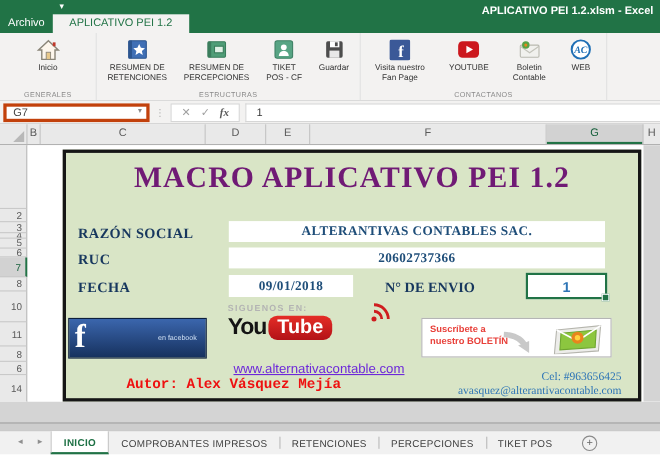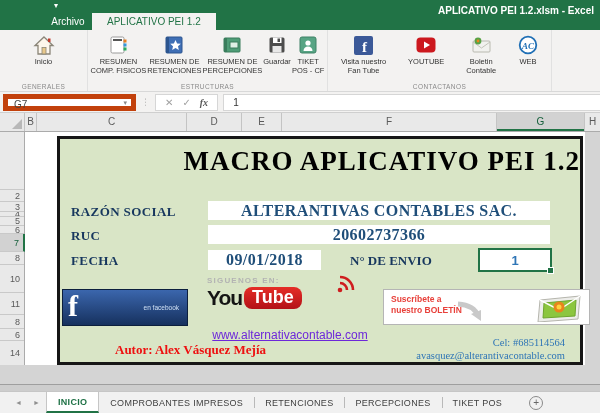--- a/index.html
+++ b/index.html
@@ -4,36 +4,36 @@
 <style>
   * { margin:0; padding:0; box-sizing:border-box; }
   body { background:#888; font-family:"Liberation Sans",sans-serif; }
   .win { width:600px; height:414px; position:relative; background:#fff; overflow:hidden;
          font-family:"Liberation Sans",sans-serif; }
 
   
   .titlebar { height:30px; background:#217346; position:relative; }
   .qat { position:absolute; left:54px; top:2px; color:#fff; font-size:8px; line-height:8px; }
   .win-title { position:absolute; left:438px; top:5px; color:#fff; font-size:10px; white-space:nowrap;font-weight:bold; }
-  .menu-tabs { position:absolute; bottom:0; left:0; height:17px; display:flex;padding-left:44px; }
+  .menu-tabs { position:absolute; bottom:0; left:0; height:17px; display:flex; }
   .tab-archivo { width:48px; color:#fff; font-size:10px; text-align:center; line-height:17px; }
   .tab-active { background:#f3f2f1; color:#217346; font-size:10px; padding:0 15px; line-height:17px; white-space:nowrap; }
 
   
   .ribbon { height:62px; background:#f3f2f1; border-bottom:1px solid #d8d8d8; display:flex; }
   .rgroup { position:relative; border-right:1px solid #e1e1e1; display:flex; justify-content:space-around; padding:3px 2px 10px 2px; }
   .rg1 { width:88px; } .rg2 { width:240px; } .rg3 { width:224px; }
   .rgroup-label { position:absolute; bottom:1px; left:0; width:100%; text-align:center; font-size:6.5px; color:#8a8a8a; letter-spacing:.4px; }
   .rbtn { display:flex; flex-direction:column; align-items:center; min-width:0; }
   .ric { height:24px; display:flex; align-items:center; }
   .rlb { font-size:7.5px; line-height:1.25; color:#333; text-align:center; white-space:pre-line; }
 
   
   .fbar { height:21px; background:#f3f2f1; border-bottom:1px solid #cfcfcf; display:flex; align-items:center; }
-  .namebox { width:133px; height:17px; background:#fff; border:5px solid #c2410c; margin-left:3px; font-size:10px; color:#444; padding-left:6px; display:flex; align-items:flex-start; }
+  .namebox { width:133px; height:17px; background:#fff; border:3px solid #c2410c; margin-left:3px; font-size:10px; color:#444; padding-left:6px; display:flex; align-items:flex-start; }
   .namebox .dd { margin-left:auto; color:#888; font-size:7px; padding-right:4px; }
   .fdots { color:#b0b0b0; font-size:9px; padding:0 5px; }
   .fbtns { background:#fff; border:1px solid #d6d6d6; height:17px; display:flex; align-items:center; gap:9px; padding:0 9px; font-size:10px; color:#a0a0a0; }
   .fx { font-style:italic; font-family:"Liberation Serif",serif; font-weight:bold; color:#5a5a5a; }
   .ffield { flex:1; background:#fff; height:17px; border:1px solid #d6d6d6; border-right:none; margin-left:5px; font-size:10px; color:#333; padding-left:9px; display:flex; align-items:center; }
 
   
   .colhdr { height:19px; display:flex; background:#e9e9e9; border-bottom:1px solid #ababab; }
   .corner { width:25px; position:relative; border-right:1px solid #c4c4c4; }
   .corner::after { content:''; position:absolute; right:2px; bottom:2px; border-left:10px solid transparent; border-bottom:10px solid #b8b8b8; }
@@ -45,47 +45,47 @@
   .rowhdrs { width:25px; background:#e9e9e9; border-right:1px solid #ababab; display:flex; flex-direction:column; }
   .rh { border-bottom:1px solid #c9c9c9; font-size:9px; color:#5a5a5a; display:flex; align-items:center; justify-content:flex-end; padding-right:4px; overflow:hidden; line-height:8px; flex:none; }
   .rh.sel { background:#d2d2d2; color:#17603c; border-right:2px solid #217346; margin-right:-1px; }
 
   .canvas { flex:1; position:relative; background:#fff; }
   .gray-right { position:absolute; left:560px; right:0; top:0; bottom:0; background:#d4d4d4; }
   .below-grid { height:19px; background:#d4d4d4; }
 
   
   .panel { position:absolute; left:32px; top:4px; width:526px; height:229px; background:#d9e5c6; border:3px solid #161616; }
-  .p-title { position:absolute; top:7px; left:0; width:100%; text-align:right; font-family:"Liberation Serif",serif; font-weight:bold; font-size:27px; color:#000000; letter-spacing:1px; }
+  .p-title { position:absolute; top:7px; left:0; width:100%; text-align:center; font-family:"Liberation Serif",serif; font-weight:bold; font-size:27px; color:#701a75; letter-spacing:1px; }
   .p-lbl { position:absolute; left:11px; font-family:"Liberation Serif",serif; font-weight:bold; font-size:13px; color:#17375e; letter-spacing:.4px; white-space:nowrap; }
-  .p-box { position:absolute; background:#fff; font-family:"Liberation Serif",serif; font-weight:bold; font-size:16px; color:#1f4e79; display:flex; align-items:center; justify-content:center; letter-spacing:.4px; }
+  .p-box { position:absolute; background:#fff; font-family:"Liberation Serif",serif; font-weight:bold; font-size:12px; color:#1f4e79; display:flex; align-items:center; justify-content:center; letter-spacing:.4px; }
   .envio-lbl { position:absolute; left:290px; top:114px; font-family:"Liberation Serif",serif; font-weight:bold; font-size:13px; color:#17375e; }
   .envio-box { position:absolute; left:418px; top:109px; width:74px; height:24px; background:#fff; border:2px solid #217346; color:#2e75b6; font-weight:bold; font-size:13px; display:flex; align-items:center; justify-content:center; }
   .envio-box::after { content:''; position:absolute; right:-4px; bottom:-4px; width:5px; height:5px; background:#217346; border:1px solid #fff; }
 
   .fb-banner { position:absolute; left:2px; top:150px; width:126px; height:37px; background:linear-gradient(180deg,#3b66ad,#16315e); border:1px solid #0c1f3d; display:flex; align-items:center; }
   .fb-f { font-family:"Liberation Serif",serif; color:#fff; font-size:30px; font-weight:bold; line-height:26px; margin:0 1px 4px 5px; }
   .fb-text { flex:1; text-align:center; }
   .fb-main { color:#fff; font-weight:bold; font-size:17px; line-height:17px; }
   .fb-sub { color:#cfe0f5; font-size:6.5px; text-align:right; padding-right:8px; margin-top:-1px; }
 
   .yt { position:absolute; left:147px; top:137px; width:148px; height:42px; }
   .yt-top { font-size:8px; font-weight:bold; color:#b3b3b3; letter-spacing:1.2px; }
   .yt-row { display:flex; align-items:center; margin-top:1px; }
   .yt-you { font-size:21px; font-weight:bold; color:#141414; letter-spacing:-1px; }
   .yt-tube { font-size:18px; font-weight:bold; color:#fff; background:linear-gradient(180deg,#e52d27,#b31217); border-radius:8px; padding:1px 8px 3px; margin-left:2px; line-height:18px; }
   .yt-waves { position:absolute; right:-6px; top:-3px; }
 
-  .sub-box { position:absolute; left:323px; top:150px; width:207px; height:36px; background:#fff; border:1px solid #b5b5b5; }
+  .sub-box { position:absolute; left:323px; top:150px; width:173px; height:36px; background:#fff; border:1px solid #b5b5b5; }
   .sub-txt { position:absolute; left:7px; top:4px; font-size:8.5px; font-weight:bold; color:#e8403a; line-height:1.3; white-space:pre-line; }
   .sub-arrow { position:absolute; left:72px; top:10px; }
   .sub-env { position:absolute; right:6px; top:3px; }
 
   .p-link { position:absolute; left:140px; top:189px; width:180px; text-align:center; font-size:12px; color:#6d28d9; text-decoration:underline; }
-  .p-autor { position:absolute; left:55px; top:203px; font-family:Liberation Serif, serif; font-weight:bold; font-size:13px; color:#ee1010; }
+  .p-autor { position:absolute; left:55px; top:203px; font-family:Liberation Mono, monospace; font-weight:bold; font-size:13px; color:#ee1010; }
   .p-contact { position:absolute; right:15px; top:198px; text-align:right; font-family:"Liberation Serif",serif; color:#2e75b6; font-size:10.5px; line-height:1.2; }
 
   
   .tabbar-top { height:7px; background:#cdcdcd; border-top:1px solid #9e9e9e; }
   .tabbar { height:22px; background:#f1f1f1; border-top:1px solid #c6c6c6; display:flex; font-size:9px; color:#404040; }
   .tnav { width:46px; display:flex; align-items:center; gap:11px; padding-left:15px; color:#8f8f8f; font-size:7px; }
   .stab { display:flex; align-items:center; padding:0 11px; position:relative; letter-spacing:.3px; white-space:nowrap; }
   .stab.sep::before { content:''; position:absolute; left:0; top:5px; bottom:5px; width:1px; background:#b9b9b9; }
   .stab.active { background:#fff; color:#1e7145; font-weight:bold; border-left:1px solid #c6c6c6; border-right:1px solid #c6c6c6; border-bottom:2px solid #217346; }
   .plus-tab { margin-left:16px; width:14px; height:14px; border:1px solid #8a8a8a; border-radius:50%; align-self:center; display:flex; align-items:center; justify-content:center; color:#666; font-size:10px; line-height:10px; }
@@ -116,87 +116,74 @@
         </div>
         <div class="rlb">Inicio</div>
       </div>
       <div class="rgroup-label">GENERALES</div>
     </div>
 
     <div class="rgroup rg2">
       <div class="rbtn">
         <div class="ric">
           <svg width="20" height="20">
-              <rect x="3" y="2" width="13" height="16" rx="1.5" fill="#fff" stroke="#9a9a9a"></rect>
-              <rect x="5" y="4" width="9" height="2" fill="#555"></rect>
-              <rect x="15.5" y="4.5" width="3" height="3" fill="#e67e22"></rect>
-              <rect x="15.5" y="8.5" width="3" height="3" fill="#3498db"></rect>
-              <rect x="15.5" y="12.5" width="3" height="3" fill="#27ae60"></rect>
-            </svg>
-        </div>
-        <div class="rlb">RESUMEN
-COMP. FISICOS</div>
-      </div>
-      <div class="rbtn">
-        <div class="ric">
-          <svg width="20" height="20">
               <rect x="2" y="2" width="16" height="16" rx="1" fill="#3f6fb5" stroke="#2c558f"></rect>
               <rect x="2" y="2" width="3" height="16" fill="#2c558f"></rect>
               <path d="M11.5 5 l1.6 3.4 3.7 .4 -2.8 2.5 .8 3.6 -3.3 -1.9 -3.3 1.9 .8 -3.6 -2.8 -2.5 3.7 -.4 z" fill="#fff"></path>
             </svg>
         </div>
         <div class="rlb">RESUMEN DE
 RETENCIONES</div>
       </div>
       <div class="rbtn">
         <div class="ric">
           <svg width="20" height="20">
               <rect x="2" y="3" width="16" height="14" rx="1" fill="#4f9d77" stroke="#3a7d5c"></rect>
               <rect x="2" y="3" width="3" height="14" fill="#3a7d5c"></rect>
               <rect x="8" y="7" width="8" height="6" fill="#dff0e5" stroke="#3a7d5c"></rect>
             </svg>
         </div>
         <div class="rlb">RESUMEN DE
 PERCEPCIONES</div>
+      </div>
+      <div class="rbtn">
+        <div class="ric">
+          <svg width="20" height="20">
+              <rect x="2" y="2" width="16" height="16" rx="2" fill="#57a484" stroke="#3f8266"></rect>
+              <circle cx="10" cy="8" r="2.6" fill="#fff"></circle>
+              <path d="M5.5 16 c0 -3 2 -4.6 4.5 -4.6 s4.5 1.6 4.5 4.6 z" fill="#fff"></path>
+            </svg>
+        </div>
+        <div class="rlb">TIKET
+POS - CF</div>
       </div>
       <div class="rbtn">
         <div class="ric">
           <svg width="20" height="20">
               <rect x="2.5" y="2.5" width="15" height="15" rx="1.5" fill="#4d4d4d"></rect>
               <rect x="6" y="2.5" width="8.5" height="5.5" fill="#fff"></rect>
               <rect x="10.5" y="3.5" width="2.5" height="3.5" fill="#4d4d4d"></rect>
               <rect x="5.5" y="11" width="9" height="6.5" fill="#e8e8e8"></rect>
             </svg>
         </div>
         <div class="rlb">Guardar</div>
       </div>
-      <div class="rbtn">
-        <div class="ric">
-          <svg width="20" height="20">
-              <rect x="2" y="2" width="16" height="16" rx="2" fill="#57a484" stroke="#3f8266"></rect>
-              <circle cx="10" cy="8" r="2.6" fill="#fff"></circle>
-              <path d="M5.5 16 c0 -3 2 -4.6 4.5 -4.6 s4.5 1.6 4.5 4.6 z" fill="#fff"></path>
-            </svg>
-        </div>
-        <div class="rlb">TIKET
-POS - CF</div>
-      </div>
       <div class="rgroup-label">ESTRUCTURAS</div>
     </div>
 
     <div class="rgroup rg3">
       <div class="rbtn">
         <div class="ric">
           <svg width="19" height="19">
               <rect width="19" height="19" rx="2" fill="#3b5998"></rect>
               <text x="10.5" y="15.5" font-size="15" fill="#fff" font-family="Liberation Serif,serif" font-weight="bold" text-anchor="middle">f</text>
             </svg>
         </div>
         <div class="rlb">Visita nuestro
-Fan Tube</div>
+Fan Page</div>
       </div>
       <div class="rbtn">
         <div class="ric">
           <svg width="20" height="20">
               <rect x="0.5" y="2.5" width="19" height="15" rx="4" fill="#cc181e"></rect>
               <path d="M8 6.5 l6 3.5 -6 3.5 z" fill="#fff"></path>
             </svg>
         </div>
         <div class="rlb">YOUTUBE</div>
       </div>
@@ -323,21 +310,21 @@
                 <path d="M3,7 L22,17 L43,3" fill="none" stroke="#fff" stroke-width="1.5"></path>
                 <circle cx="22" cy="14" r="5.5" fill="#e8851c"></circle>
                 <circle cx="22" cy="14" r="2.5" fill="#ffd23e"></circle>
               </svg>
           </div>
         </div>
 
         <div class="p-link">www.alternativacontable.com</div>
         <div class="p-autor">Autor: Alex Vásquez Mejía</div>
         <div class="p-contact">
-          <div>Cel: #685114564</div>
+          <div>Cel: #963656425</div>
           <div>avasquez@alterantivacontable.com</div>
         </div>
       </div>
     </div>
   </div>
 
   <div class="below-grid"></div>
 
   <div class="tabbar-top"></div>
   <div class="tabbar">

